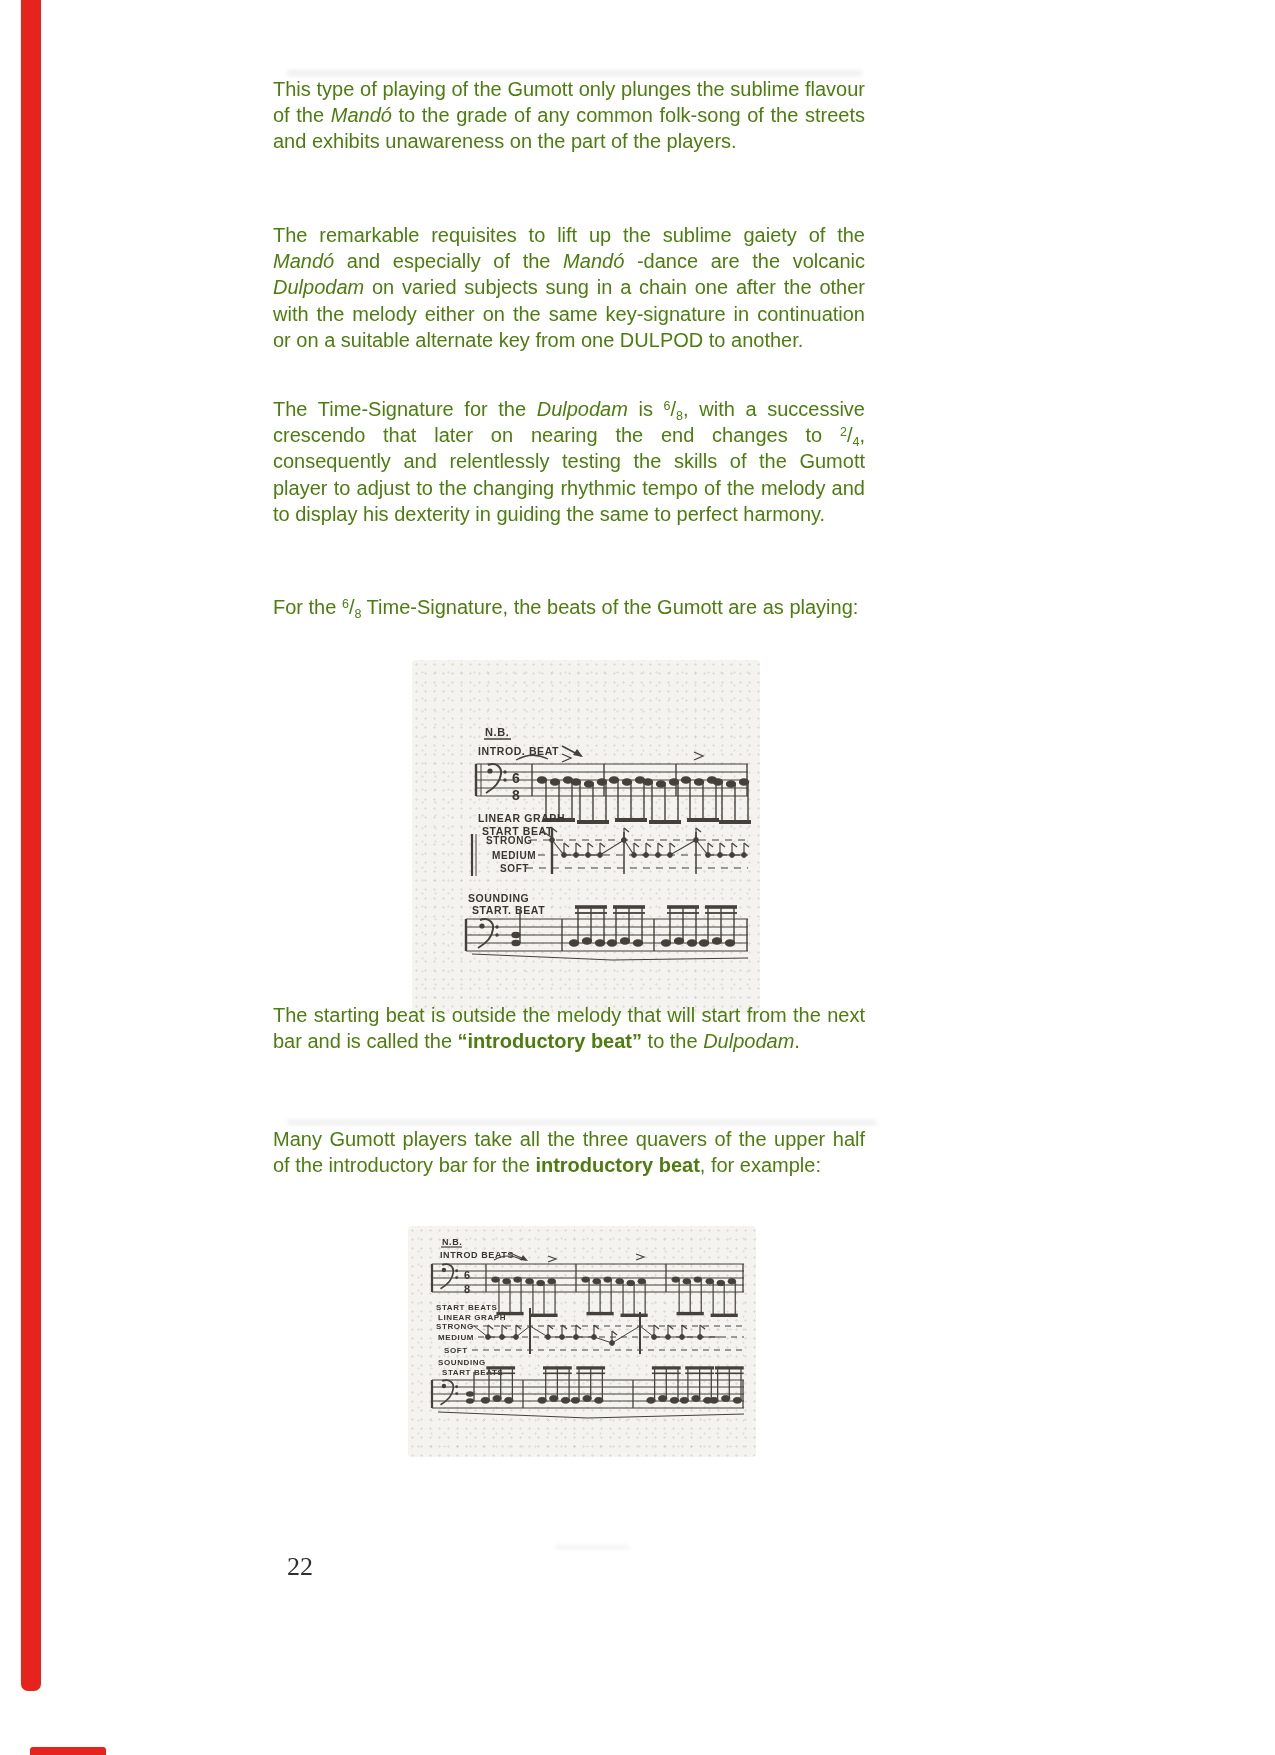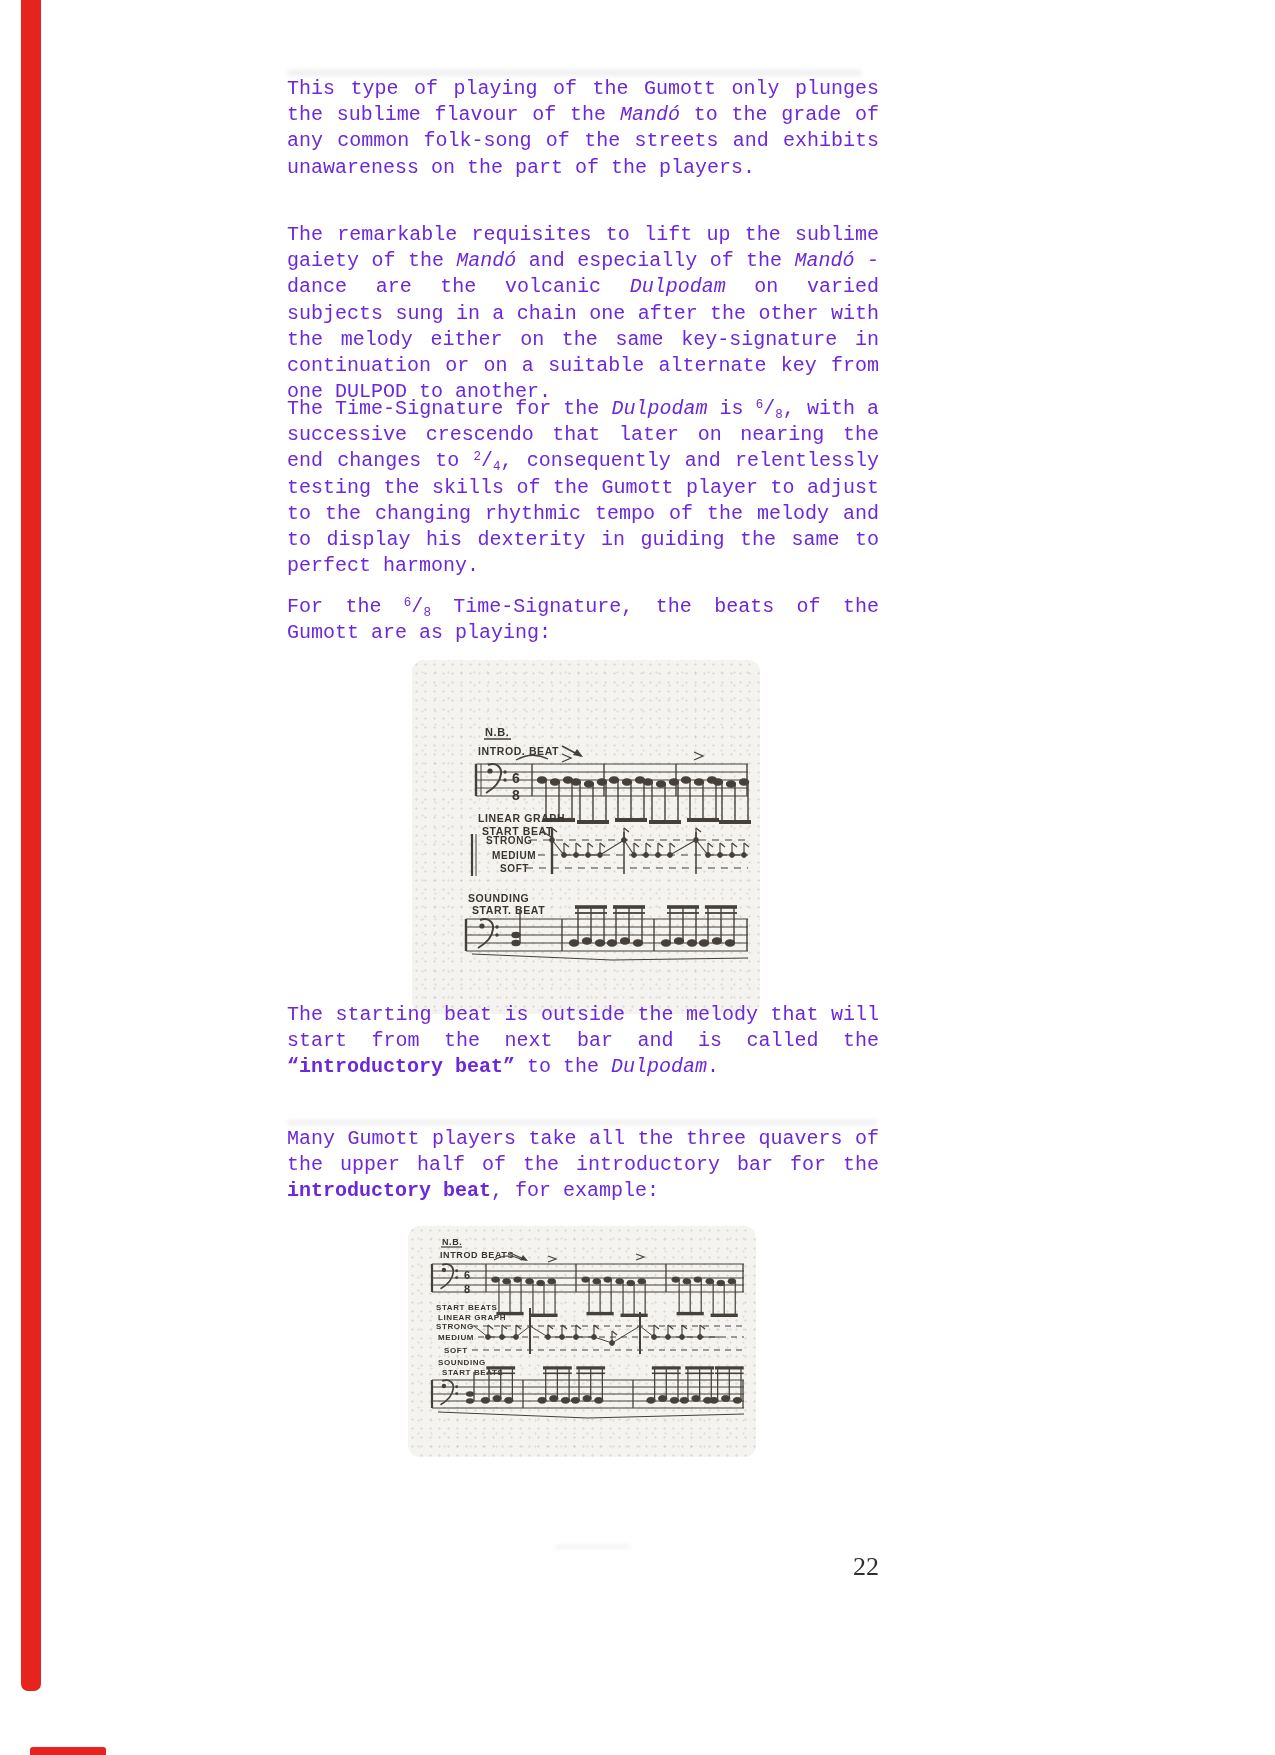--- a/index.html
+++ b/index.html
@@ -9,44 +9,44 @@
   }
   .page{position:absolute;left:0;top:0;width:1275px;height:1755px;background:#fff;}
 
   
   .redbar{position:absolute;left:21px;top:0;width:20px;height:1691px;
     background:#e6231d;border-radius:0 0 7px 7px;}
   .redbar-bottom{position:absolute;left:30px;top:1747px;width:76px;height:8px;
     background:#e6231d;border-radius:3px 3px 0 0;}
 
   
-  .para{position:absolute;left:287px;width:592px;margin:0;
-    font-size:20px;line-height:26.2px;text-align:justify;color:#6d28d9;font-family:Liberation Mono, monospace;}
+  .para{position:absolute;left:273px;width:592px;margin:0;
+    font-size:20px;line-height:26.2px;text-align:justify;color:#4d7c0f;}
   .para .i{font-style:italic;}
   .para .b{font-weight:700;}
   .para .sup{font-size:12.5px;vertical-align:6px;line-height:0;}
   .para .sub{font-size:12.5px;vertical-align:-4px;line-height:0;}
 
   
   .fig{position:absolute;
     background-color:#f4f3ef;
     background-image:
       radial-gradient(rgba(150,144,128,.20) 1px, transparent 1.4px),
       radial-gradient(rgba(120,114,98,.13) 1px, transparent 1.2px);
     background-size:9px 9px,13px 13px;background-position:0 0,4px 6px;
-    border-radius:12px;}
+    border-radius:4px;}
   .fig svg{display:block;}
   .ink{stroke:#45403a;}
   .inkf{fill:#45403a;}
   svg text{font-family:"Liberation Sans",sans-serif;fill:#3a362f;font-weight:700;letter-spacing:.6px;}
 
   
   .smudge{position:absolute;background:#8f8f8f;opacity:.14;filter:blur(2px);border-radius:3px;}
 
-  .pagenum{position:absolute;left:287px;top:1552px;width:592px;text-align:right;
+  .pagenum{position:absolute;left:287px;top:1552px;width:592px;text-align:left;
     font-family:"Liberation Serif",serif;font-size:26px;color:#2f2f2f;}
 </style>
 </head>
 <body>
 
 <div class="page">
 
   <div class="redbar"></div>
   <div class="redbar-bottom"></div>
 

